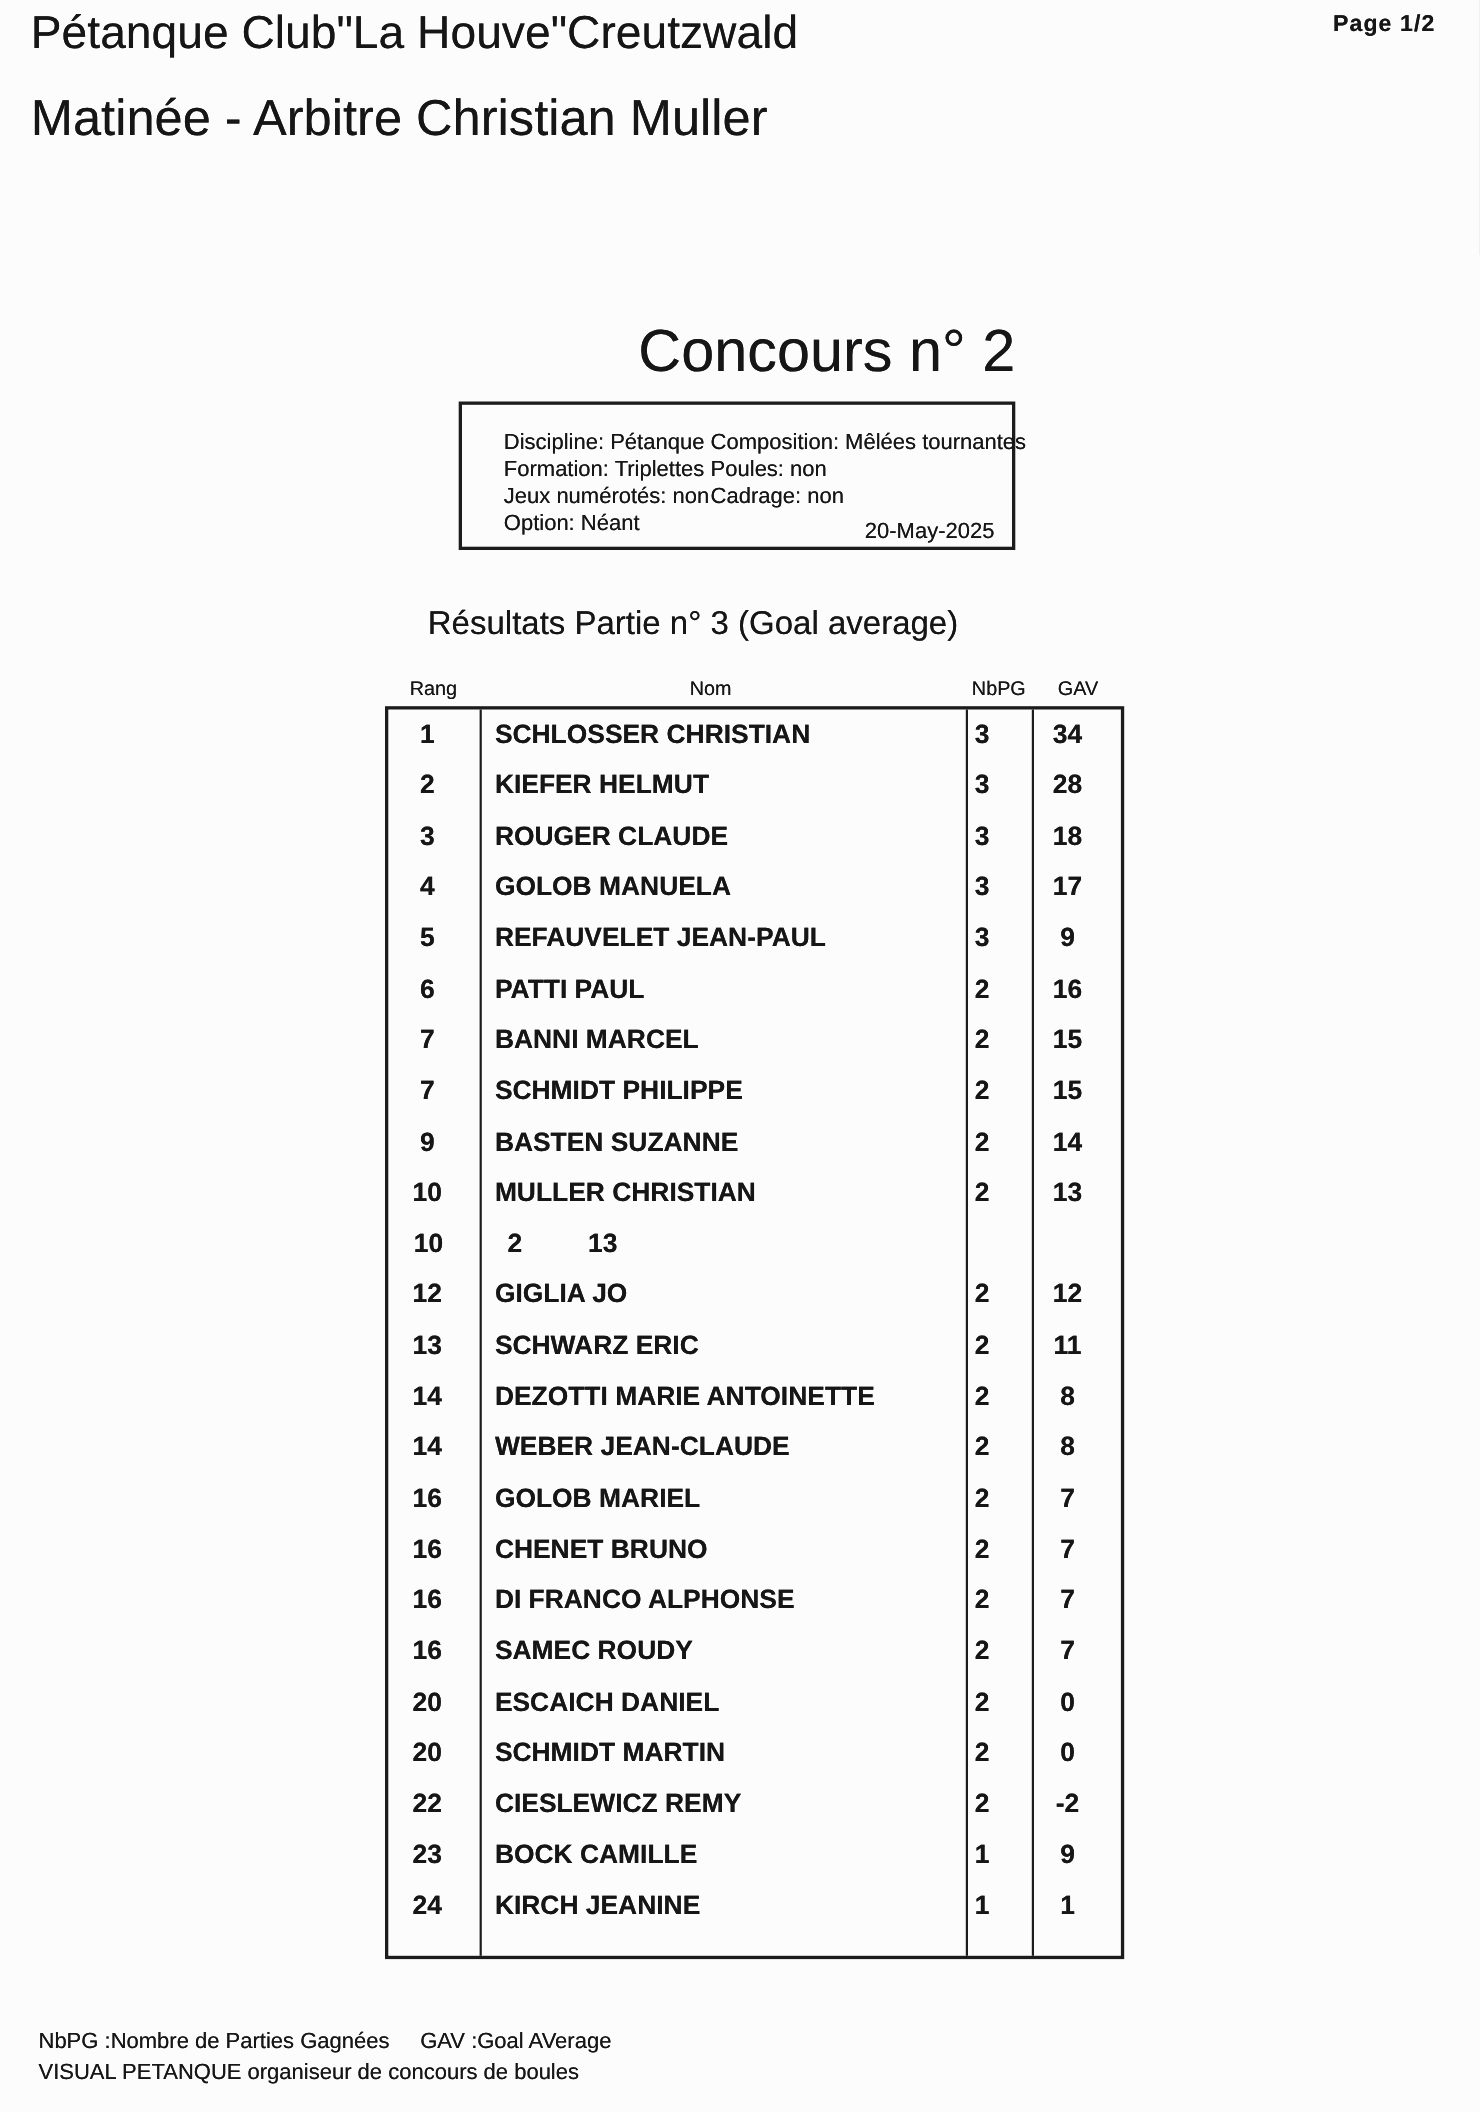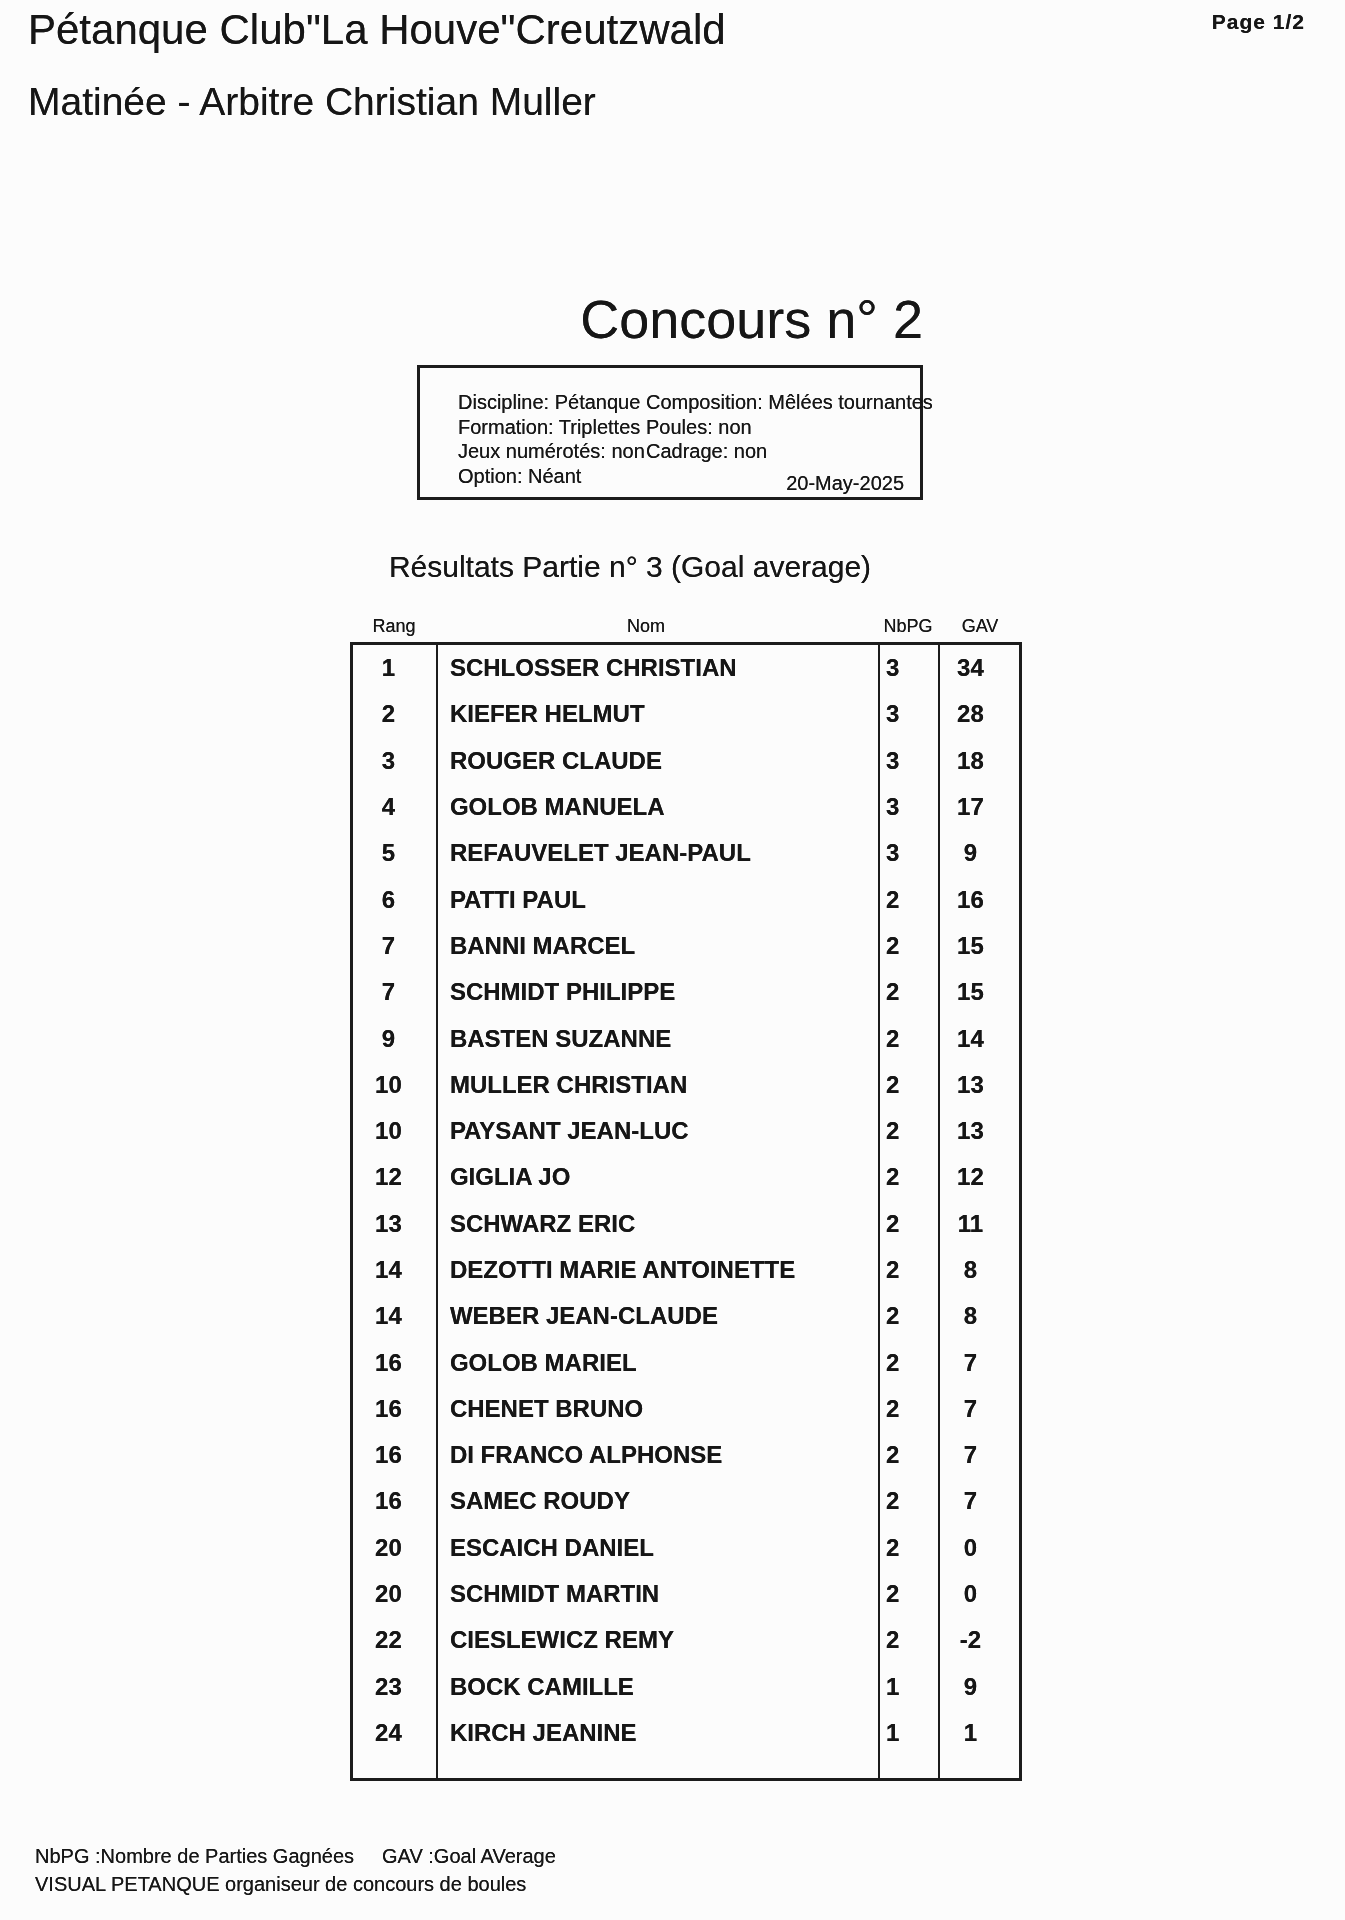--- a/index.html
+++ b/index.html
@@ -8,21 +8,21 @@
     width:1345px; height:1920px;
     margin:0 auto;
     background:#fcfcfc;
     color:#161616;
     font-family:"Liberation Sans","DejaVu Sans",sans-serif;
     overflow:hidden;
     text-shadow:0 0 0.6px rgba(10,10,10,0.85);
   }
   .club-title   { position:absolute; left:28px; top:6px;  font-size:42px; white-space:nowrap; }
   .page-indicator { position:absolute; right:40px; top:10px; font-size:21px; font-weight:700; letter-spacing:1px; }
-  .session-title{ position:absolute; left:28px; top:80px; font-size:39px; white-space:nowrap; }
+  .session-title{ position:absolute; left:28px; top:80px; font-size:46px; white-space:nowrap; }
 
   .concours-title { position:absolute; left:417px; top:288px; width:506px; text-align:right; font-size:54px; }
 
   .info-box { position:absolute; left:417px; top:365px; width:506px; height:135px;
               border:3px solid #1c1c1c; box-sizing:border-box; }
   .info-col { position:absolute; top:22px; font-size:20px; line-height:24.5px; white-space:nowrap; }
   .info-col-left  { left:38px; }
   .info-col-right { left:226px; }
   .info-date { position:absolute; right:16px; bottom:2px; font-size:20px; }
 
@@ -145,21 +145,20 @@
         <span class="cell c-gav">14</span>
       </div>
       <div class="row">
         <span class="cell c-rank">10</span>
         <span class="cell c-name">MULLER CHRISTIAN</span>
         <span class="cell c-nbpg">2</span>
         <span class="cell c-gav">13</span>
       </div>
       <div class="row">
         <span class="cell c-rank">10</span>
-        <span class="cell c-name">PAYSANT JEAN-LUC</span>
         <span class="cell c-nbpg">2</span>
         <span class="cell c-gav">13</span>
       </div>
       <div class="row">
         <span class="cell c-rank">12</span>
         <span class="cell c-name">GIGLIA JO</span>
         <span class="cell c-nbpg">2</span>
         <span class="cell c-gav">12</span>
       </div>
       <div class="row">

